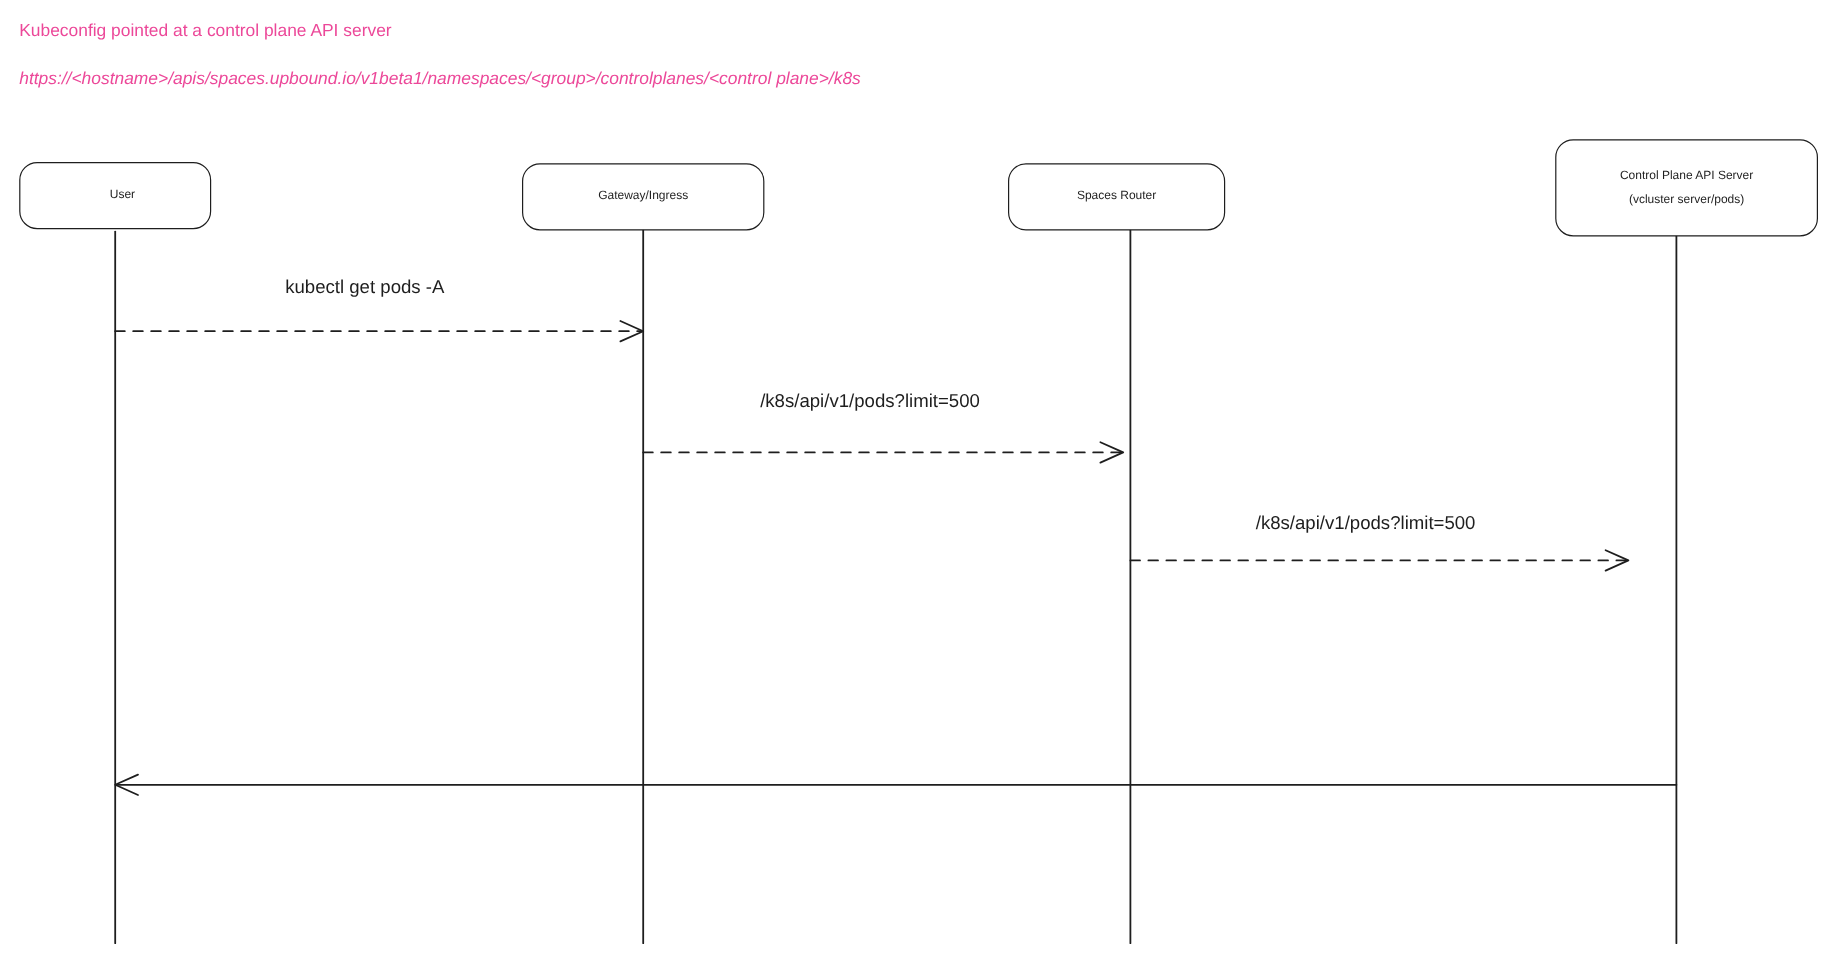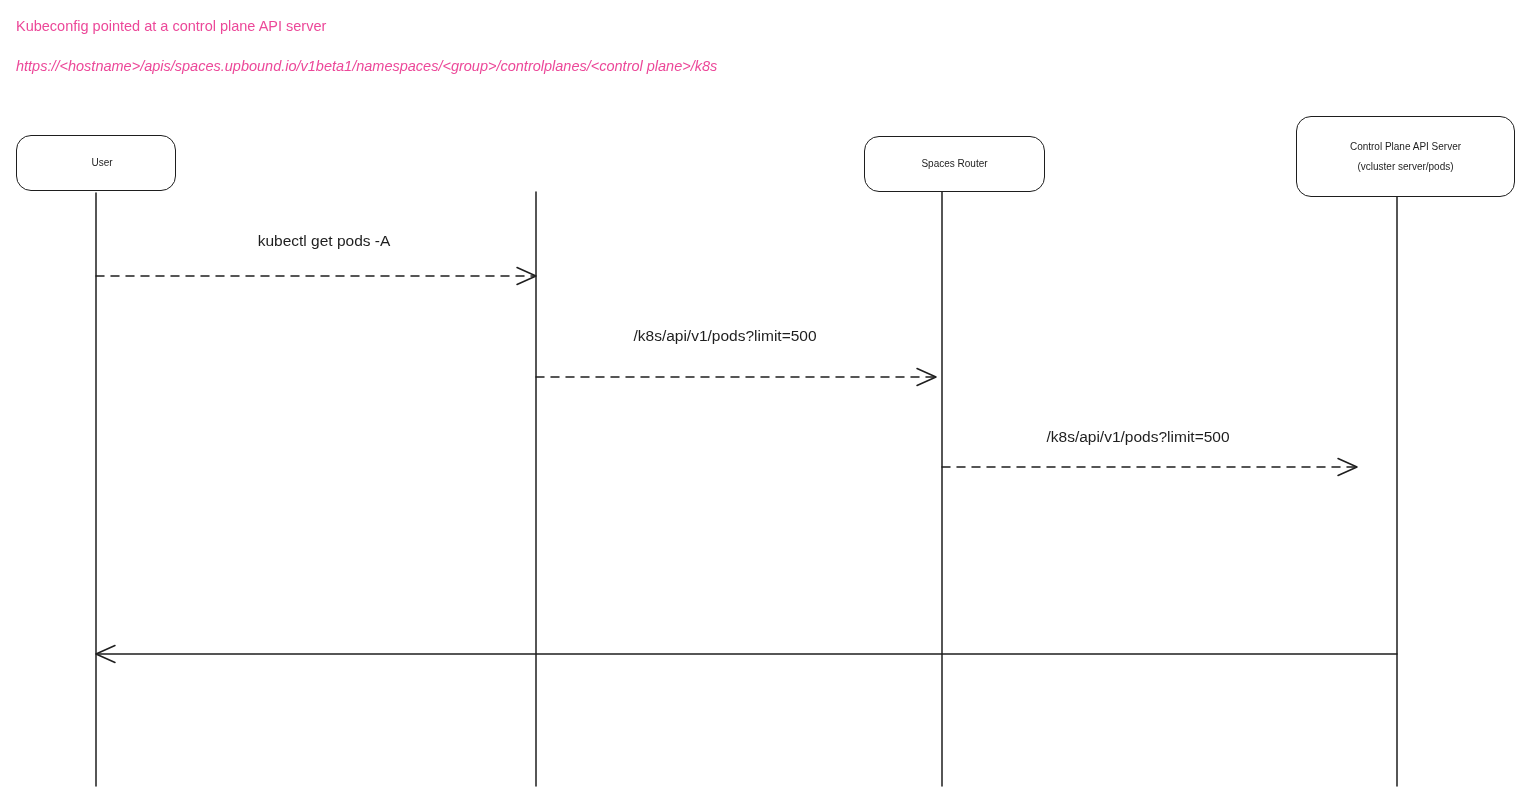--- a/index.html
+++ b/index.html
@@ -47,33 +47,33 @@
     align-items: center;
     justify-content: center;
     text-align: right;
     font-size: 10px;
     line-height: 20px;
     color: #1e1e1e;
     z-index: 2;
   }
   #actor-user          { left: 16px;   top: 135px; width: 160px; height: 56px; padding-left: 12px; }
   #actor-gateway       { left: 435px;  top: 136px; width: 202px; height: 56px; }
-  #actor-spaces-router { left: 864px;  top: 136px; width: 181px; height: 56px; }
+  #actor-spaces-router { left: 840px;  top: 136px; width: 181px; height: 56px; }
   #actor-control-plane { left: 1296px; top: 116px; width: 219px; height: 81px; }
 
   .msg-label {
     position: absolute;
     transform: translate(-50%, -50%);
     font-size: 15.5px;
     line-height: 19px;
     color: #1e1e1e;
     white-space: nowrap;
     z-index: 2;
   }
-  #msg-label-0 { left: 313px;  top: 240px; padding-left: 22px; }
+  #msg-label-0 { left: 293px;  top: 240px; padding-left: 22px; }
   #msg-label-1 { left: 725px;  top: 335px; }
   #msg-label-2 { left: 1138px; top: 436px; }
 </style>
 </head>
 <body>
 
 <div class="canvas">
 
   <p class="hdr-line" id="hdr-title">Kubeconfig pointed at a control plane API server</p>
   <p class="hdr-line" id="hdr-url">https://&lt;hostname&gt;/apis/spaces.upbound.io/v1beta1/namespaces/&lt;group&gt;/controlplanes/&lt;control plane&gt;/k8s</p>
@@ -90,20 +90,23 @@
       <line x1="942" y1="467" x2="1355" y2="467" stroke="#1e1e1e" stroke-width="1.5" stroke-linecap="round" stroke-dasharray="8 7"></line>
       <polyline points="1338,458.5 1357,467 1338,475.5" fill="none" stroke="#1e1e1e" stroke-width="1.5" stroke-linecap="round" stroke-linejoin="round"></polyline>
       <line x1="1397" y1="654" x2="98" y2="654" stroke="#1e1e1e" stroke-width="1.5" stroke-linecap="round"></line>
       <polyline points="115,645.5 96,654 115,662.5" fill="none" stroke="#1e1e1e" stroke-width="1.5" stroke-linecap="round" stroke-linejoin="round"></polyline>
     </svg>
 
   <div class="actor" id="actor-user">
     <span>User</span>
   </div>
 
+  <div class="actor" id="actor-gateway">
+    <span>Gateway/Ingress</span>
+  </div>
 
   <div class="actor" id="actor-spaces-router">
     <span>Spaces Router</span>
   </div>
 
   <div class="actor" id="actor-control-plane">
     <span>Control Plane API Server</span>
     <span>(vcluster server/pods)</span>
   </div>
 

